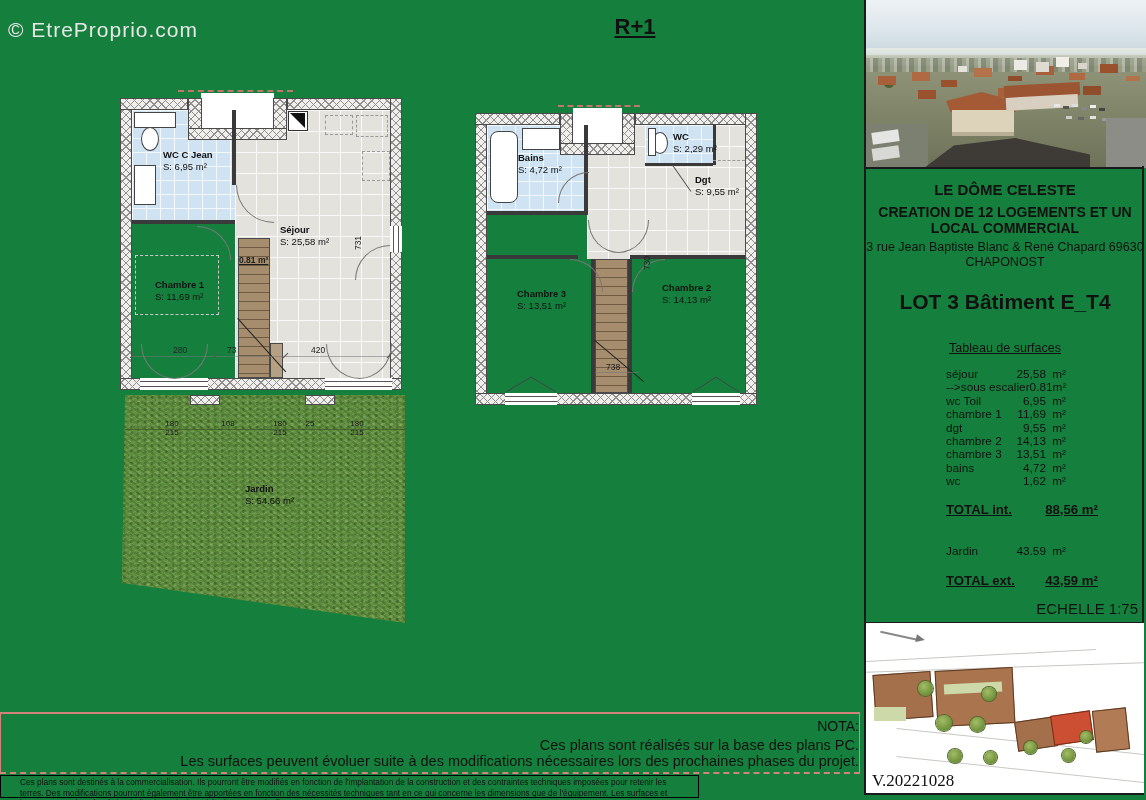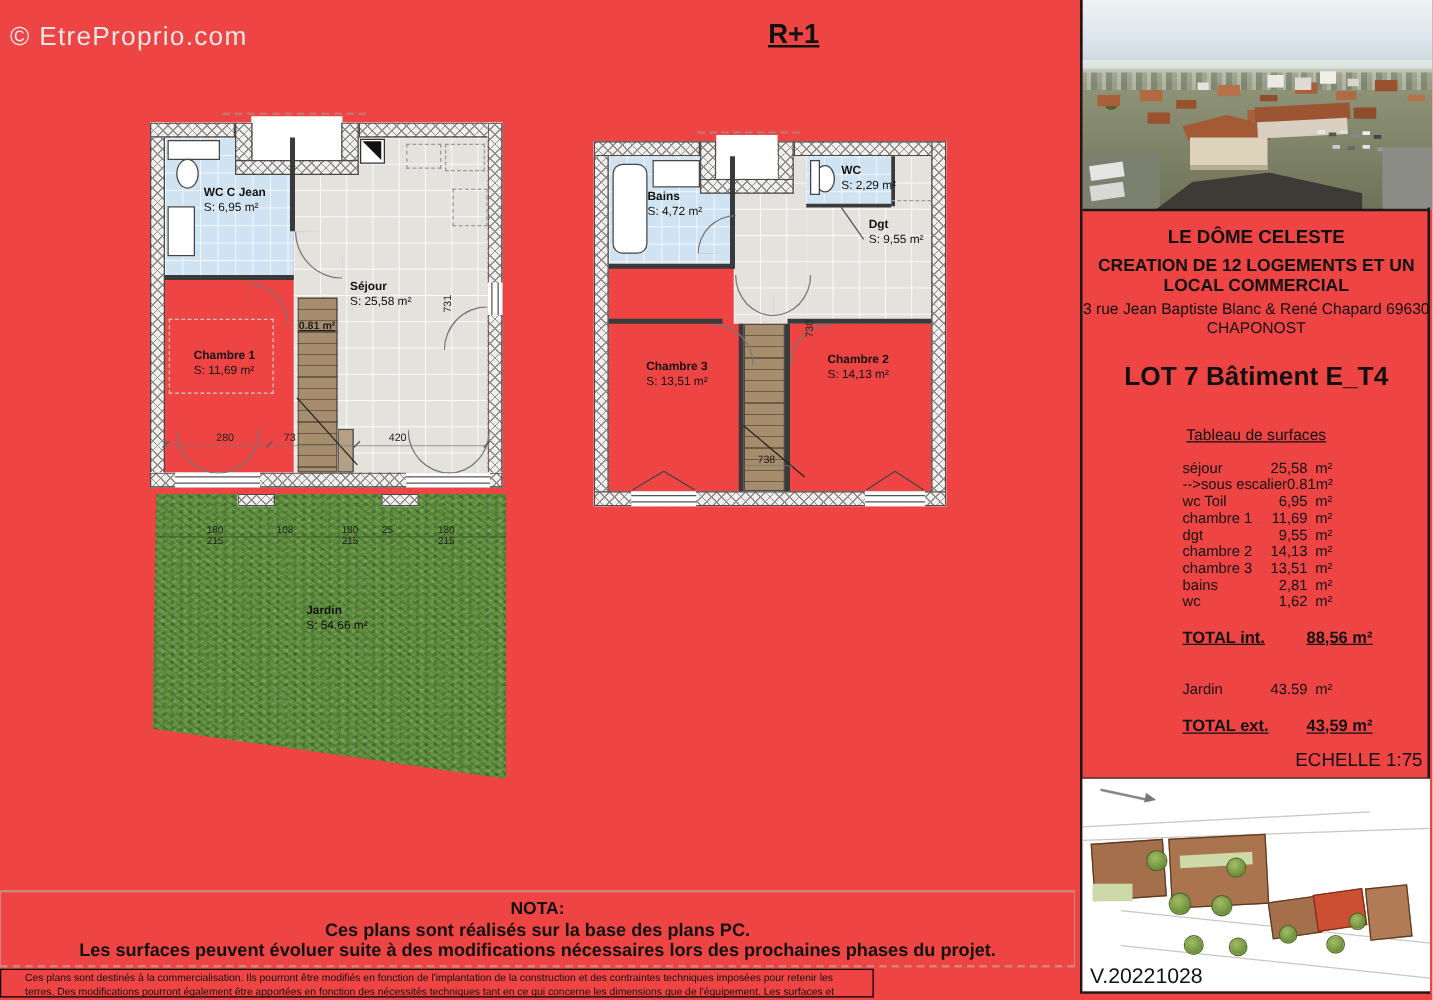--- a/index.html
+++ b/index.html
@@ -1,16 +1,16 @@
 <!DOCTYPE html>
 <html><head>
 <meta charset="utf-8">
 <style>
   html,body{margin:0;padding:0;background:#fff;}
-  #page{position:relative;width:1146px;height:800px;background:#ef4444;overflow:hidden;
+  #page{position:relative;width:1146px;height:800px;background:#15803d;overflow:hidden;
         font-family:"Liberation Sans", sans-serif;color:#111;}
   .abs{position:absolute;}
 
   
   .plan-title{position:absolute;font-size:22px;font-weight:bold;text-decoration:underline;text-align:center;}
   .wall{position:absolute;background:
       repeating-linear-gradient(45deg,#8f8f8f 0 1px,transparent 1px 5.5px),
       repeating-linear-gradient(-45deg,#8f8f8f 0 1px,transparent 1px 5.5px),#f0efec;
       box-shadow:inset 0 0 0 1px #4a4a4a;}
   .iwall{position:absolute;background:#3a3a3a;}
@@ -70,29 +70,29 @@
   #surface-table .lbl{flex:1;white-space:nowrap;}
   #surface-table .val{width:42px;text-align:right;}
   #surface-table .unit{width:20px;text-align:right;}
   .total-row{position:absolute;left:946px;width:152px;display:flex;justify-content:space-between;
       font-weight:bold;font-size:13.2px;}
   .total-row span{text-decoration:underline;}
 
   
   #photo{position:absolute;left:866px;top:0;width:280px;height:168px;overflow:hidden;background:#8e9377;}
   
-  #siteplan{position:absolute;left:866px;top:623px;width:278px;height:170px;background:#fff;overflow:hidden;}
+  #siteplan{position:absolute;left:866px;top:623px;width:278px;height:170px;background:#fff;overflow:hidden;font-family:Liberation Serif, serif;}
   .tree{position:absolute;border-radius:50%;background:radial-gradient(circle at 40% 35%,#a3bd66,#6d8f3a 70%);box-shadow:0 0 0 1px #4e6b27;}
   .bldg{position:absolute;}
   .street{position:absolute;background:#c7c7c3;}
 
   
   #nota{position:absolute;left:0;top:712px;width:858px;height:58px;
       border:1px solid #d4837a;border-top:2px solid #d4837a;border-bottom:2px dashed #d4837a;
-      text-align:center;font-weight:bold;}
+      text-align:right;font-weight:normal;}
   #disclaimer{position:absolute;left:0;top:775px;width:699px;height:23px;border:1px solid #000;
       font-size:8.3px;line-height:10.5px;padding:1px 19px;box-sizing:border-box;}
 
   #watermark{position:absolute;left:8px;top:18px;font-size:21px;color:#e7e7e7;letter-spacing:1px;}
 </style>
 </head>
 <body>
 
 <div id="page">
 
@@ -314,21 +314,21 @@
 
   <div class="ptxt" style="top:181px;font-weight:bold;font-size:15px;">LE DÔME CELESTE</div>
   <div class="ptxt" style="top:204px;font-weight:bold;font-size:14px;line-height:16px;">
     <div>CREATION DE 12 LOGEMENTS ET UN</div>
     <div>LOCAL COMMERCIAL</div>
   </div>
   <div class="ptxt" style="top:240px;font-size:12.5px;line-height:14.5px;">
     <div>3 rue Jean Baptiste Blanc &amp; René Chapard 69630</div>
     <div>CHAPONOST</div>
   </div>
-  <div class="ptxt" style="top:290px;font-weight:bold;font-size:21px;">LOT 7 Bâtiment E_T4</div>
+  <div class="ptxt" style="top:290px;font-weight:bold;font-size:21px;">LOT 3 Bâtiment E_T4</div>
   <div class="ptxt" style="top:341px;font-size:12.5px;text-decoration:underline;">Tableau de surfaces</div>
 
   <div id="surface-table">
     <div class="trow">
         <span class="lbl">séjour</span>
         <span class="val">25,58</span>
         <span class="unit">m²</span>
       </div>
     <div class="trow">
         <span class="lbl">--&gt;sous escalier</span>
@@ -355,21 +355,21 @@
         <span class="val">14,13</span>
         <span class="unit">m²</span>
       </div>
     <div class="trow">
         <span class="lbl">chambre 3</span>
         <span class="val">13,51</span>
         <span class="unit">m²</span>
       </div>
     <div class="trow">
         <span class="lbl">bains</span>
-        <span class="val">2,81</span>
+        <span class="val">4,72</span>
         <span class="unit">m²</span>
       </div>
     <div class="trow">
         <span class="lbl">wc</span>
         <span class="val">1,62</span>
         <span class="unit">m²</span>
       </div>
   </div>
 
   <div class="total-row" style="top:502px;">

